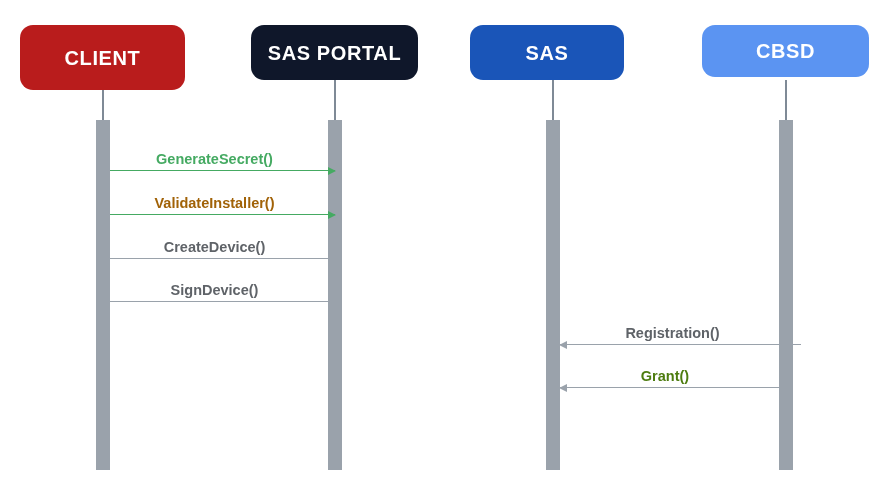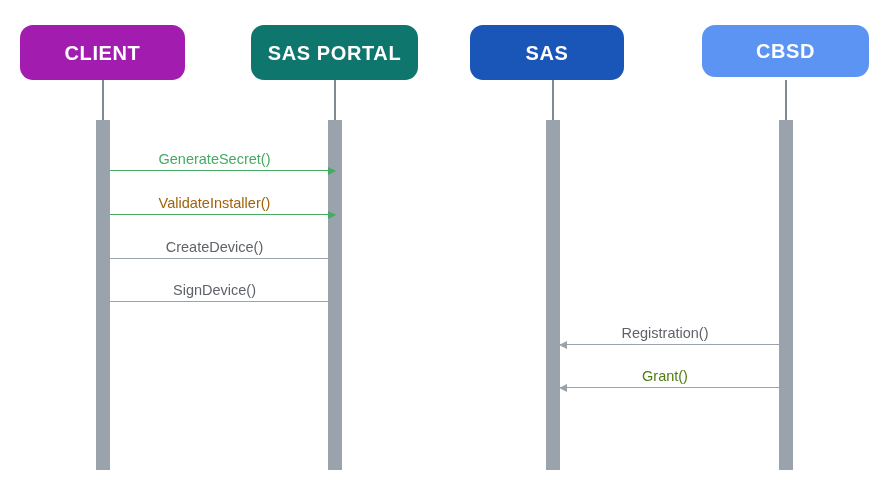--- a/index.html
+++ b/index.html
@@ -58,20 +58,21 @@
   }
   .message-label {
     position: absolute;
     left: 0;
     right: 16px;
     bottom: 5px;
     text-align: center;
     font-size: 14.5px;
     line-height: 1;
     white-space: nowrap;
+    font-weight: bold;
   }
   .message-line {
     position: absolute;
     left: 0;
     right: 0;
     bottom: 0;
     height: 1px;
   }
   .arrow-head {
     position: absolute;
@@ -85,26 +86,26 @@
   .arrow-head.left  { left: -1px;  border-right-width: 8px; border-right-style: solid; }
 </style>
 </head>
 <body>
 
 <div id="canvas">
 
   <div id="participants-layer">
       <div class="lifeline-stem" style="left: 102px; top: 80px; height: 40px; background: rgb(127, 138, 150);"></div>
       <div class="activation-bar" style="left: 96px; top: 120px; height: 350px; background: rgb(154, 162, 171);"></div>
-      <div class="participant" style="left: 20px; top: 25px; width: 165px; height: 55px; background: #a21caf;">
+      <div class="participant" style="left: 20px; top: 25px; width: 165px; height: 65px; background: #b91c1c;">
         <span class="participant-label">CLIENT</span>
       </div>
       <div class="lifeline-stem" style="left: 334px; top: 80px; height: 40px; background: rgb(127, 138, 150);"></div>
       <div class="activation-bar" style="left: 328px; top: 120px; height: 350px; background: rgb(154, 162, 171);"></div>
-      <div class="participant" style="left: 251px; top: 25px; width: 167px; height: 55px; background: #0f766e;">
+      <div class="participant" style="left: 251px; top: 25px; width: 167px; height: 55px; background: #0f172a;">
         <span class="participant-label">SAS PORTAL</span>
       </div>
       <div class="lifeline-stem" style="left: 552px; top: 80px; height: 40px; background: rgb(127, 138, 150);"></div>
       <div class="activation-bar" style="left: 546px; top: 120px; height: 350px; background: rgb(154, 162, 171);"></div>
       <div class="participant" style="left: 470px; top: 25px; width: 154px; height: 55px; background: rgb(26, 85, 184);">
         <span class="participant-label">SAS</span>
       </div>
       <div class="lifeline-stem" style="left: 785px; top: 80px; height: 40px; background: rgb(127, 138, 150);"></div>
       <div class="activation-bar" style="left: 779px; top: 120px; height: 350px; background: rgb(154, 162, 171);"></div>
       <div class="participant" style="left: 702px; top: 25px; width: 167px; height: 52px; background: rgb(91, 148, 242);">
@@ -126,21 +127,21 @@
       <div class="message" style="left: 110px; width: 225px; top: 225px;">
         <div class="message-label" style="color: rgb(95, 99, 104);">CreateDevice()</div>
         <div class="message-line" style="background: rgb(154, 162, 171);"></div>
         <div class="arrow-head right" style="border-left-color: rgb(154, 162, 171);"></div>
       </div>
       <div class="message" style="left: 110px; width: 225px; top: 268px;">
         <div class="message-label" style="color: rgb(95, 99, 104);">SignDevice()</div>
         <div class="message-line" style="background: rgb(154, 162, 171);"></div>
         <div class="arrow-head right" style="border-left-color: rgb(154, 162, 171);"></div>
       </div>
-      <div class="message" style="left: 560px; width: 226px; top: 311px;">
+      <div class="message" style="left: 560px; width: 226px; top: 311px; padding-left: 15px;">
         <div class="message-label" style="color: rgb(95, 99, 104);">Registration()</div>
         <div class="message-line" style="background: rgb(154, 162, 171);"></div>
         <div class="arrow-head left" style="border-right-color: rgb(154, 162, 171);"></div>
       </div>
       <div class="message" style="left: 560px; width: 226px; top: 354px;">
         <div class="message-label" style="color: #4d7c0f;">Grant()</div>
         <div class="message-line" style="background: rgb(154, 162, 171);"></div>
         <div class="arrow-head left" style="border-right-color: rgb(154, 162, 171);"></div>
       </div>
     </div>

